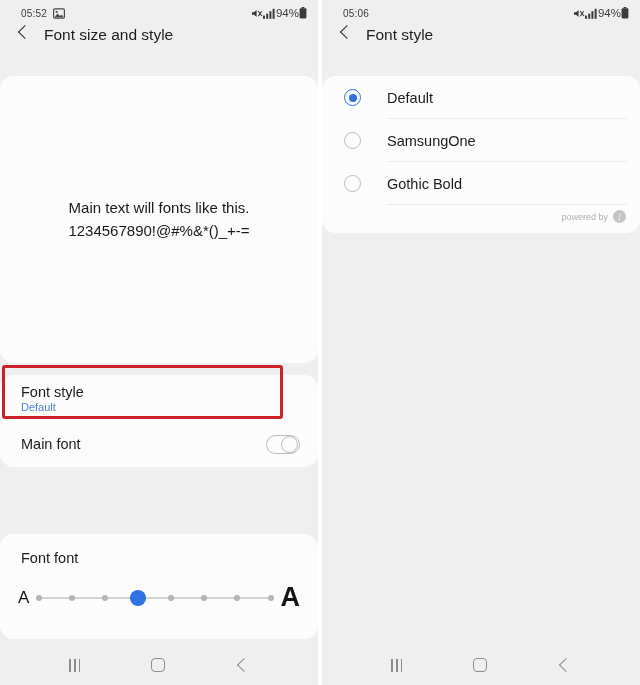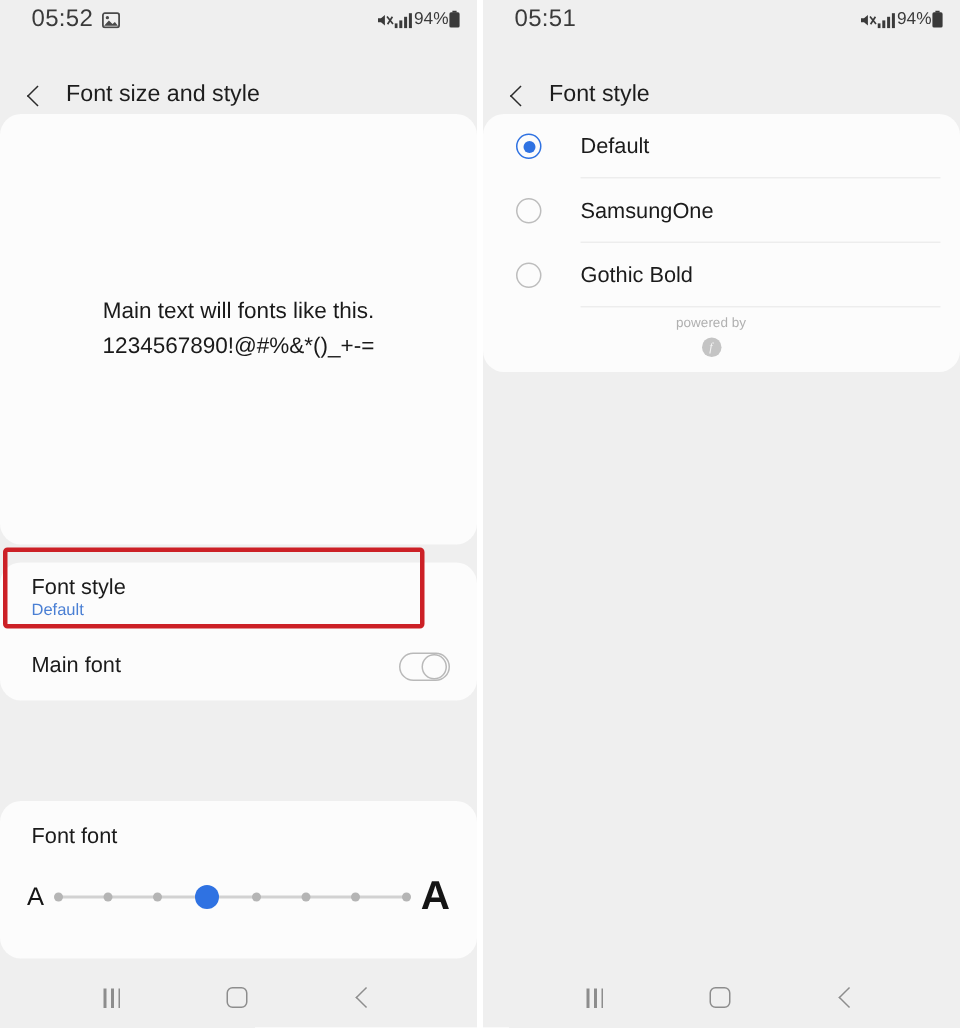--- a/index.html
+++ b/index.html
@@ -21,29 +21,29 @@
 
   
   .statusbar {
     height: 26px;
     display: flex; align-items: center;
     justify-content: space-between;
     padding: 0 11px 0 21px;
     background: #efefef;
   }
   .status-left { display: flex; align-items: center; gap: 6px; }
-  .status-time { font-size: 16px; color: #3a3a3a; letter-spacing: .2px; }
+  .status-time { font-size: 10px; color: #3a3a3a; letter-spacing: .2px; }
   .status-right { display: flex; align-items: center; gap: 0; }
   .status-batt-text { font-size: 11.5px; color: #3a3a3a; }
   .ic { display: block; }
 
   
   .titlebar {
     height: 46px;
-    display: flex; align-items: flex-end;
+    display: flex; align-items: flex-start;
     gap: 14px; padding-left: 16px;
     background: #efefef;
   }
   .back-chevron { width: 14px; height: 14px; position: relative; flex: none; }
   .back-chevron::before {
     content: ""; position: absolute; left: 4px; top: 1px;
     width: 9px; height: 9px;
     border-left: 1.6px solid #2b2b2b;
     border-bottom: 1.6px solid #2b2b2b;
     transform: rotate(45deg);
@@ -171,21 +171,21 @@
     width: 17px; height: 17px; flex: none;
     margin-right: 26px; position: relative;
   }
   .plus-icon::before, .plus-icon::after {
     content: ""; position: absolute; background: #34a853;
   }
   .plus-icon::before { left: 50%; top: 1px; width: 1.7px; height: 15px; margin-left: -0.85px; }
   .plus-icon::after { top: 50%; left: 1px; height: 1.7px; width: 15px; margin-top: -0.85px; }
   .powered {
     display: flex; align-items: center; justify-content: flex-end;
-    gap: 5px; padding: 5px 14px 8px 0; flex-direction: column;
+    gap: 5px; padding: 5px 14px 8px 0;
   }
   .powered-text { font-size: 9px; color: #b0b0b0; }
   .powered-badge {
     width: 13px; height: 13px; border-radius: 50%;
     background: #c4c4c4; color: #f4f4f4;
     font-size: 8px; line-height: 13px; text-align: center;
     font-family: "Liberation Serif", serif; font-style: italic;
   }
 
   
@@ -310,21 +310,21 @@
       <span class="nav-back"></span>
     </div>
   </div>
 
   <div class="gutter"></div>
 
   <div class="panel right">
 
     <div class="statusbar">
       <div class="status-left">
-        <span class="status-time">05:51</span>
+        <span class="status-time">05:06</span>
       </div>
       <div class="status-right">
         <span>
           <svg class="ic" width="12" height="11" viewBox="0 0 12 11">
             <path d="M1 4.2 H3 L5.6 2 V9 L3 6.8 H1 Z" fill="#3a3a3a"></path>
             <path d="M7 3 L11 8" stroke="#3a3a3a" stroke-width="1.1"></path>
             <path d="M7.4 8.2 L10.6 3.2" stroke="#3a3a3a" stroke-width="1.1"></path>
           </svg>
         </span>
         <span>

